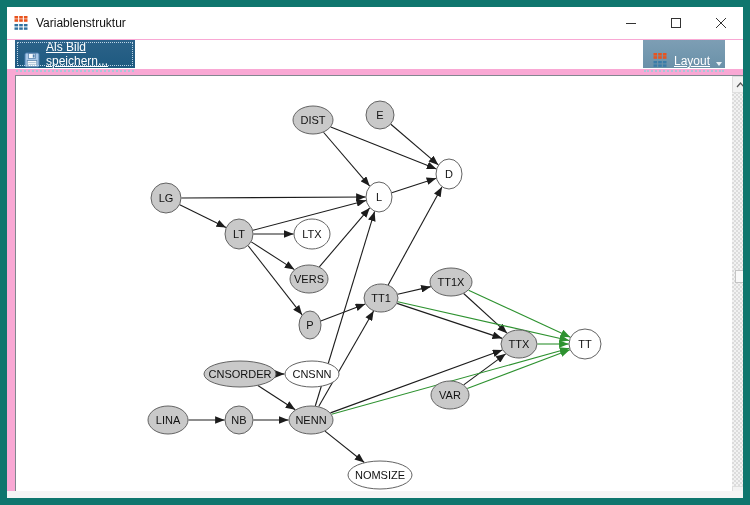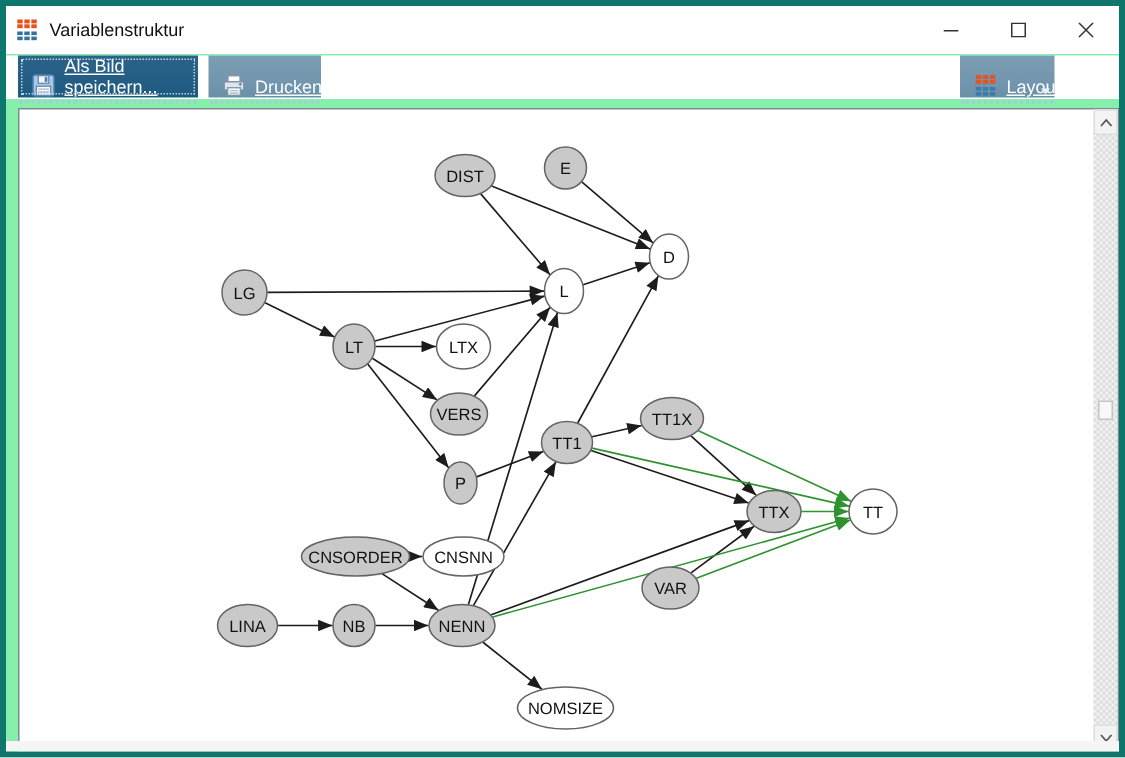--- a/index.html
+++ b/index.html
@@ -1,20 +1,20 @@
 <!DOCTYPE html>
 <html><head>
 <meta charset="utf-8">
 <style>
   * { margin:0; padding:0; box-sizing:border-box; }
   html,body { background:#fff; }
   body { font-family:"Liberation Sans", sans-serif; }
   .window {
-    position:relative; width:750px; height:505px; background:#86efac;
-    border:4px solid #0f766e; overflow:hidden;
+    position:relative; width:750px; height:505px; background:#f9a8d4;
+    border:7px solid #0f766e; overflow:hidden;
   }
   
   .titlebar {
     position:absolute; left:0; top:0; right:0; height:32px;
     display:flex; align-items:center; background:#ffffff;
   }
   .app-icon { margin-left:6px; width:16px; height:16px; flex:0 0 auto; }
   .title-text { margin-left:7px; font-size:12px; color:#111; }
   .win-controls { position:absolute; right:0; top:0; height:32px; display:flex; }
   .win-btn { width:45px; height:32px; display:flex; align-items:center; justify-content:center; background:#fff; }
@@ -27,21 +27,21 @@
   .tb-btn::after {
     content:""; position:absolute; left:1px; right:1px; bottom:-4px;
     border-bottom:2px dotted #aac6d8;
   }
   .btn-save {
     left:8px; width:120px;
     background:linear-gradient(#2c6289,#1e5a80);
     outline:1px dotted #bcd3e4; outline-offset:-3px;
   }
   .btn-print { left:135px; width:75px; background:linear-gradient(#7d9eb4,#6a91a9); }
-  .btn-layout { left:636px; width:63px; background:linear-gradient(#7d9eb4,#6a91a9); }
+  .btn-layout { left:636px; width:82px; background:linear-gradient(#7d9eb4,#6a91a9); }
   .dd-arrow {
     position:absolute; right:3px; bottom:2px; width:0; height:0;
     border-left:3px solid transparent; border-right:3px solid transparent;
     border-top:4px solid #e9f1f6;
   }
   .tb-icon { width:16px; height:16px; flex:0 0 auto; }
   
   .canvas {
     position:absolute; left:8px; top:68px; width:734px; height:429px;
     background:#ffffff; border:1px solid #828790;padding-left:44px;
@@ -108,32 +108,20 @@
     <div class="tb-btn btn-save">
       <svg class="tb-icon" viewBox="0 0 16 16">
         <rect x="1" y="1" width="14" height="14" rx="1.5" fill="#a8c8e8" stroke="#4c7fae" stroke-width="1"></rect>
         <rect x="4.5" y="1.5" width="7" height="5" fill="#f2f7fc" stroke="#5d86ad" stroke-width="0.8"></rect>
         <rect x="8.8" y="2.4" width="1.8" height="3.2" fill="#4c7fae"></rect>
         <rect x="3.2" y="8.5" width="9.6" height="6" fill="#ffffff" stroke="#5d86ad" stroke-width="0.8"></rect>
         <line x1="4.2" y1="10.4" x2="11.8" y2="10.4" stroke="#9db8cf" stroke-width="0.9"></line>
         <line x1="4.2" y1="12.3" x2="11.8" y2="12.3" stroke="#9db8cf" stroke-width="0.9"></line>
       </svg>
       <span>Als Bild speichern...</span>
-    </div>
-    <div class="tb-btn btn-print">
-      <svg class="tb-icon" viewBox="0 0 16 16">
-        <rect x="4" y="1.5" width="8" height="4.5" fill="#ffffff" stroke="#7a8block" stroke-width="0"></rect>
-        <rect x="4" y="1.5" width="8" height="4.5" fill="#ffffff" stroke="#8296a6" stroke-width="0.9"></rect>
-        <rect x="1.5" y="5.5" width="13" height="5.5" rx="1" fill="#dde6ee" stroke="#8296a6" stroke-width="0.9"></rect>
-        <circle cx="12.2" cy="7.2" r="0.9" fill="#6d8396"></circle>
-        <rect x="3.8" y="9.5" width="8.4" height="5" fill="#ffffff" stroke="#8296a6" stroke-width="0.9"></rect>
-        <line x1="5" y1="11.4" x2="11" y2="11.4" stroke="#aebecb" stroke-width="0.9"></line>
-        <line x1="5" y1="13" x2="11" y2="13" stroke="#aebecb" stroke-width="0.9"></line>
-      </svg>
-      <span>Drucken...</span>
     </div>
     <div class="tb-btn btn-layout">
       <svg class="tb-icon" viewBox="0 0 16 16">
         <rect x="1.5" y="1" width="3.6" height="2.6" fill="#e8531d"></rect>
         <rect x="6.2" y="1" width="3.6" height="2.6" fill="#e8531d"></rect>
         <rect x="10.9" y="1" width="3.6" height="2.6" fill="#e8531d"></rect>
         <rect x="1.5" y="4.2" width="3.6" height="2.6" fill="#e8531d"></rect>
         <rect x="6.2" y="4.2" width="3.6" height="2.6" fill="#e8531d"></rect>
         <rect x="10.9" y="4.2" width="3.6" height="2.6" fill="#e8531d"></rect>
         <rect x="1.5" y="9" width="3.6" height="2.4" fill="#3a7ca8"></rect>

